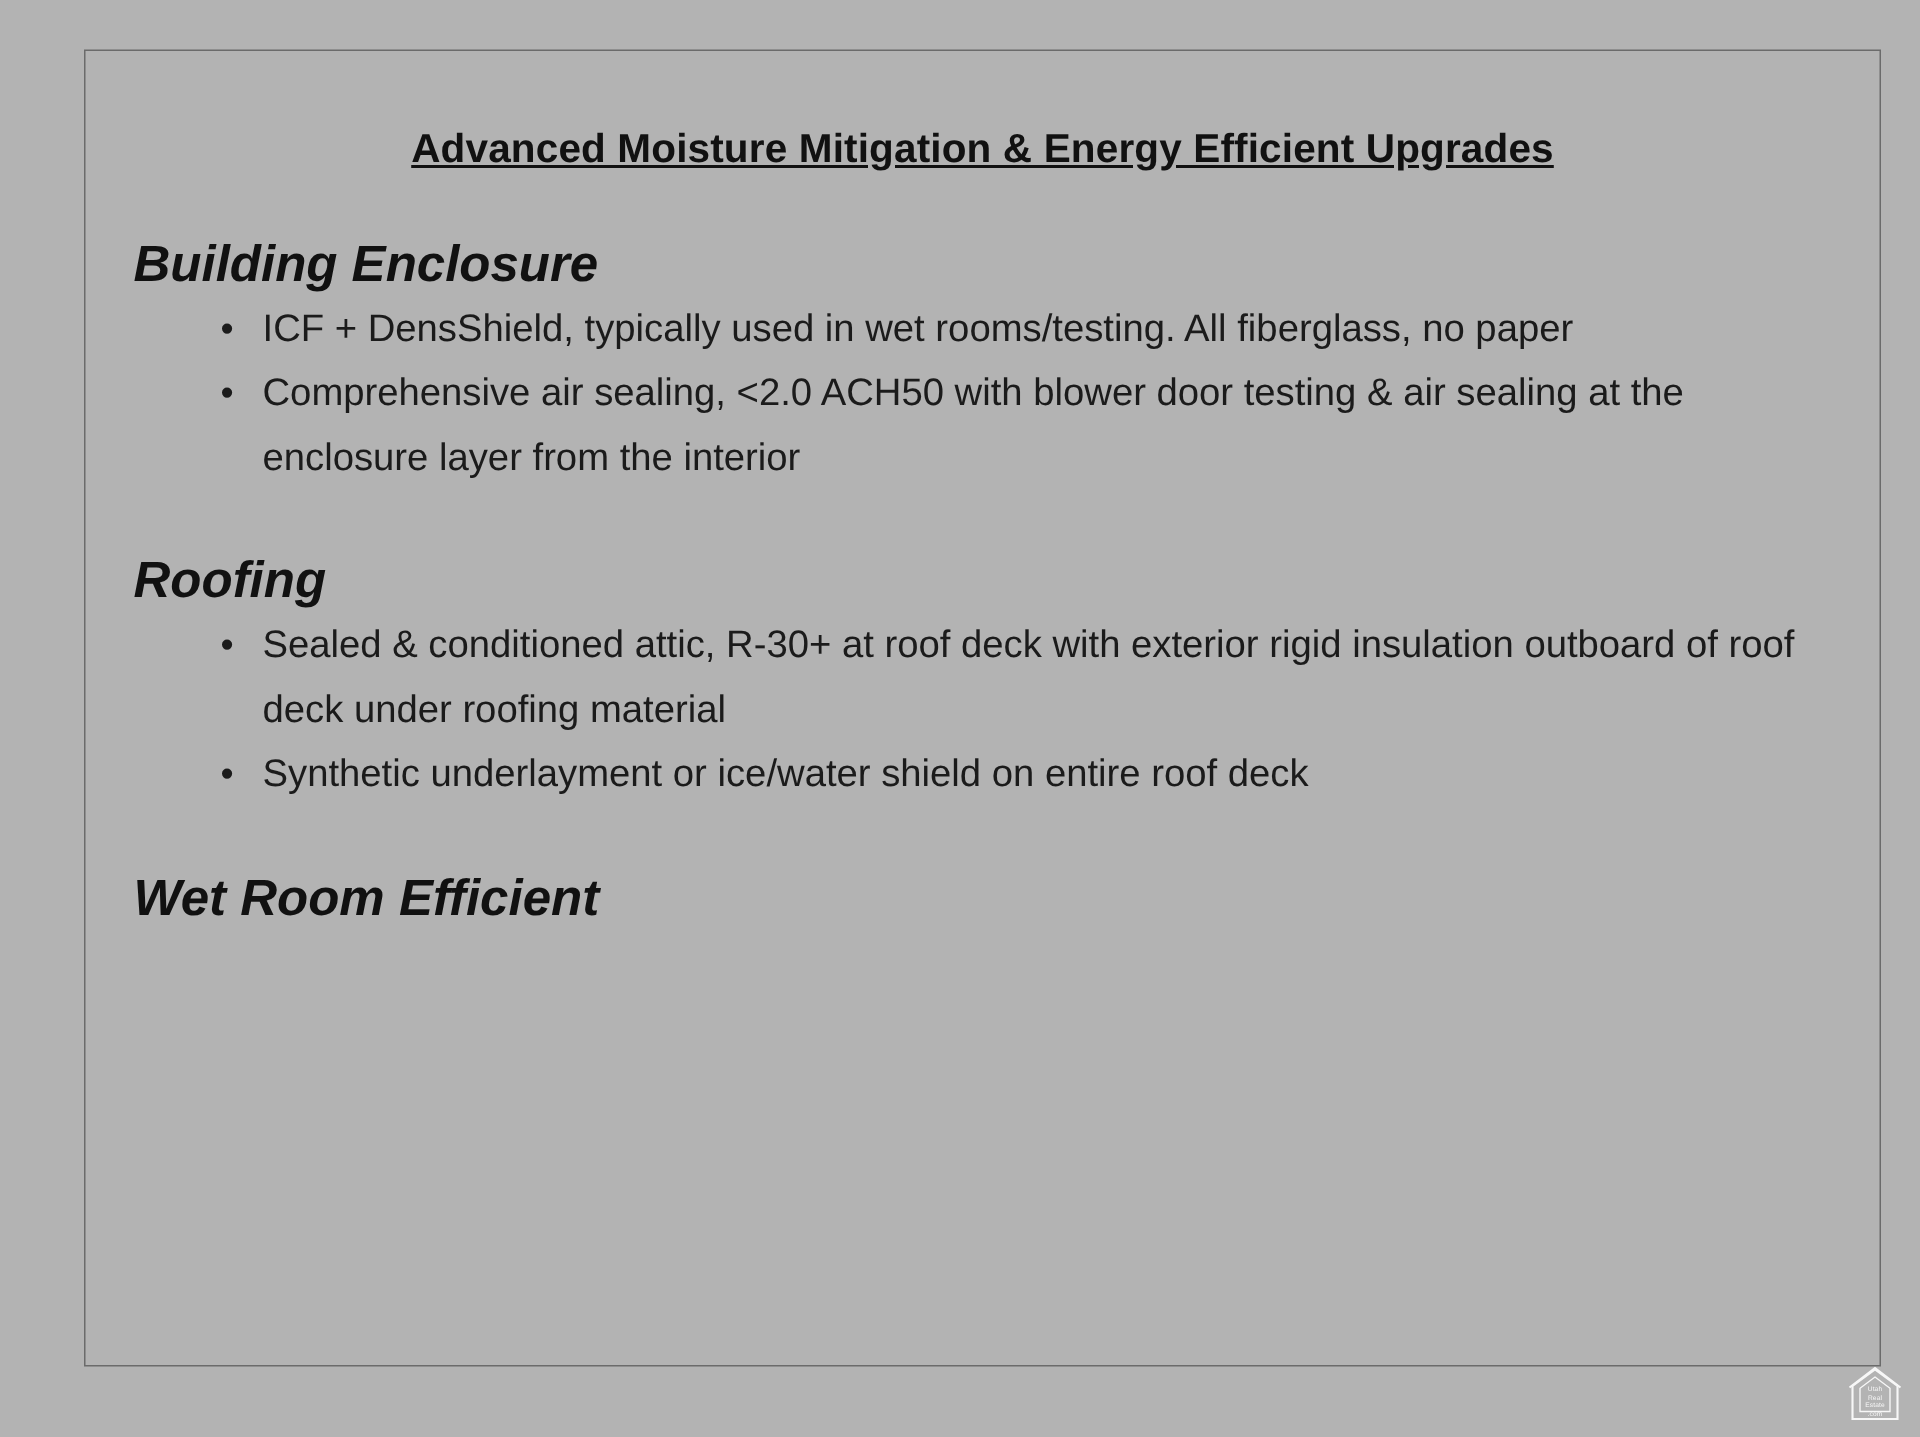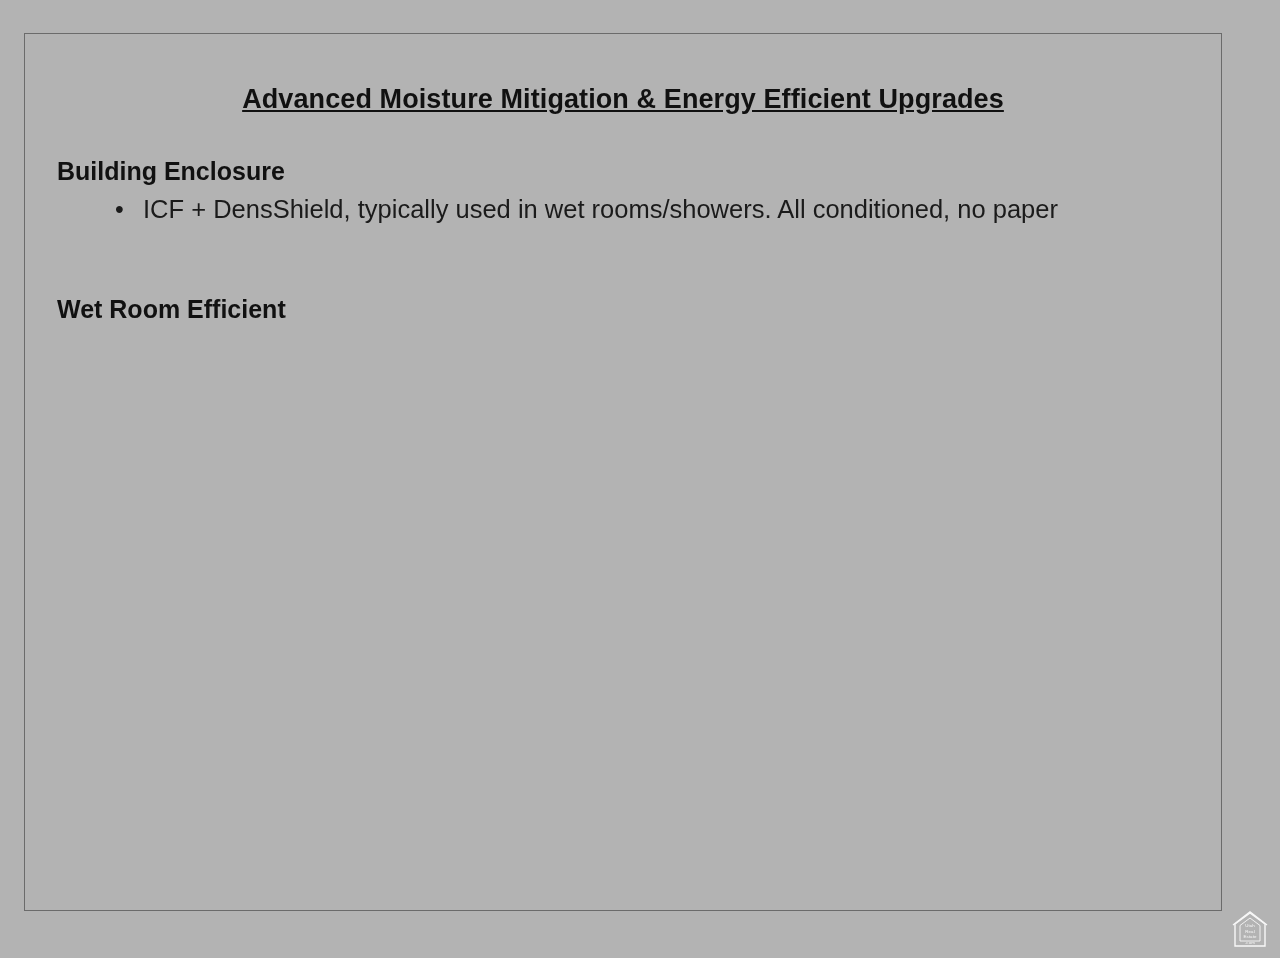--- a/index.html
+++ b/index.html
@@ -10,21 +10,21 @@
     width: 1280px;
     height: 958px;
     background: #b3b3b3;
     font-family: "Liberation Sans", sans-serif;
     color: #1a1a1a;
     overflow: hidden;
     position: relative;
   }
   .slide-frame {
     position: absolute;
-    left: 24px;
+    left: 56px;
     top: 33px;
     width: 1198px;
     height: 878px;
     border: 1px solid #6b6b6b;
     box-sizing: border-box;
     background: transparent;
   }
   .slide-title {
     text-align: center;
     font-size: 27px;
@@ -36,21 +36,22 @@
     color: #111;
   }
   .content {
     padding: 0 30px 0 30px;
     margin-top: 42px;
   }
   .section {
     margin-bottom: 20px;
   }
   .section-heading {
-    font-size: 25px;
+    font-size: 34px;
+    font-style: italic;
     font-weight: bold;
     color: #111;
     margin: 0 0 2px 0;
     padding-left: 2px;
   }
   ul.bullets {
     list-style: none;
     margin: 0;
     padding: 0 0 0 58px;
   }
@@ -99,26 +100,34 @@
 
 <div class="slide-frame">
 
   <h1 class="slide-title">Advanced Moisture Mitigation &amp; Energy Efficient Upgrades</h1>
 
   <div class="content">
 
     <div class="section">
       <div class="section-heading">Building Enclosure</div>
       <ul class="bullets">
-        <li>ICF + DensShield, typically used in wet rooms/showers. All conditioned, no paper</li>
+        <li>ICF + DensShield, typically used in wet rooms/testing. All fiberglass, no paper</li>
+        <li>Comprehensive air sealing, &lt;2.0 ACH50 with blower door testing &amp; air sealing at the enclosure layer from the interior</li>
       </ul>
     </div>
 
     <div class="spacer-sm"></div>
 
+    <div class="section">
+      <div class="section-heading">Roofing</div>
+      <ul class="bullets">
+        <li>Sealed &amp; conditioned attic, R-30+ at roof deck with exterior rigid insulation outboard of roof deck under roofing material</li>
+        <li>Synthetic underlayment or ice/water shield on entire roof deck</li>
+      </ul>
+    </div>
 
     <div class="spacer-sm"></div>
 
     <div class="section">
       <div class="section-heading">Wet Room Efficient</div>
     </div>
 
   </div>
 </div>
 

